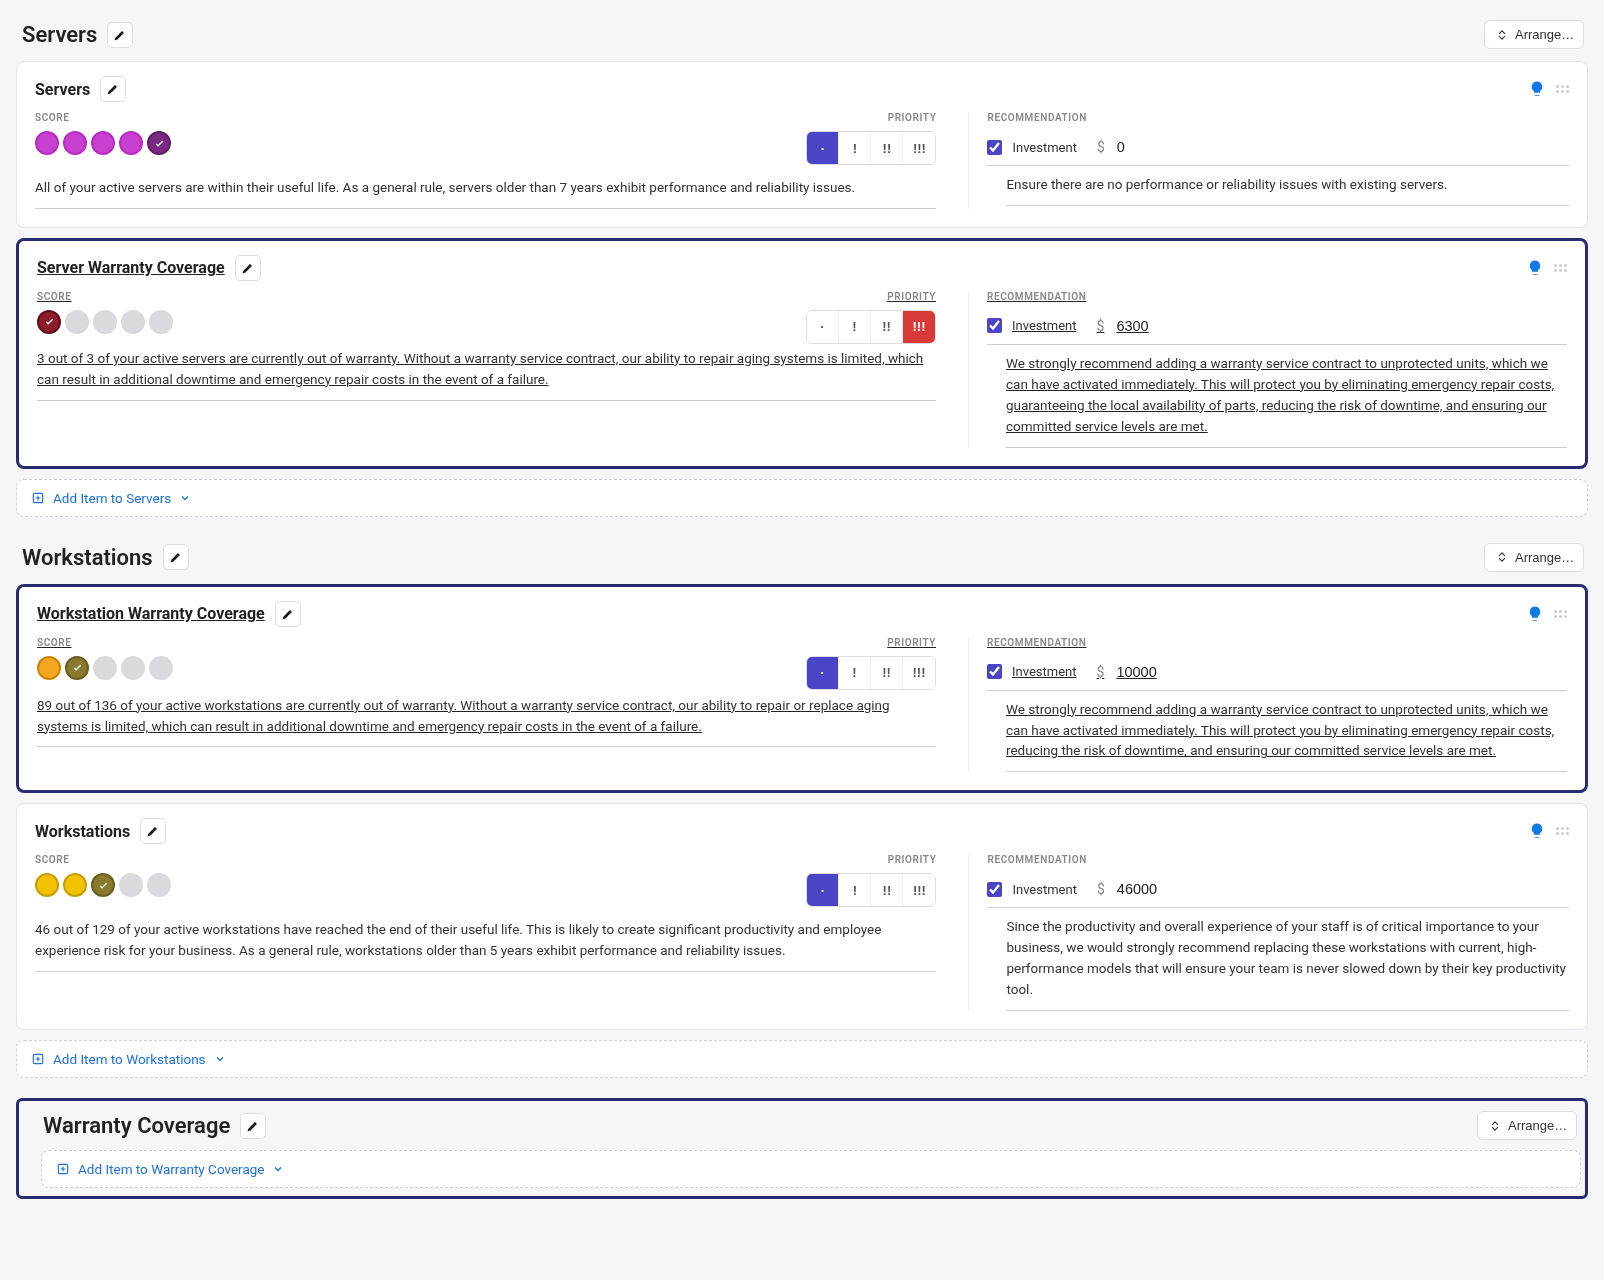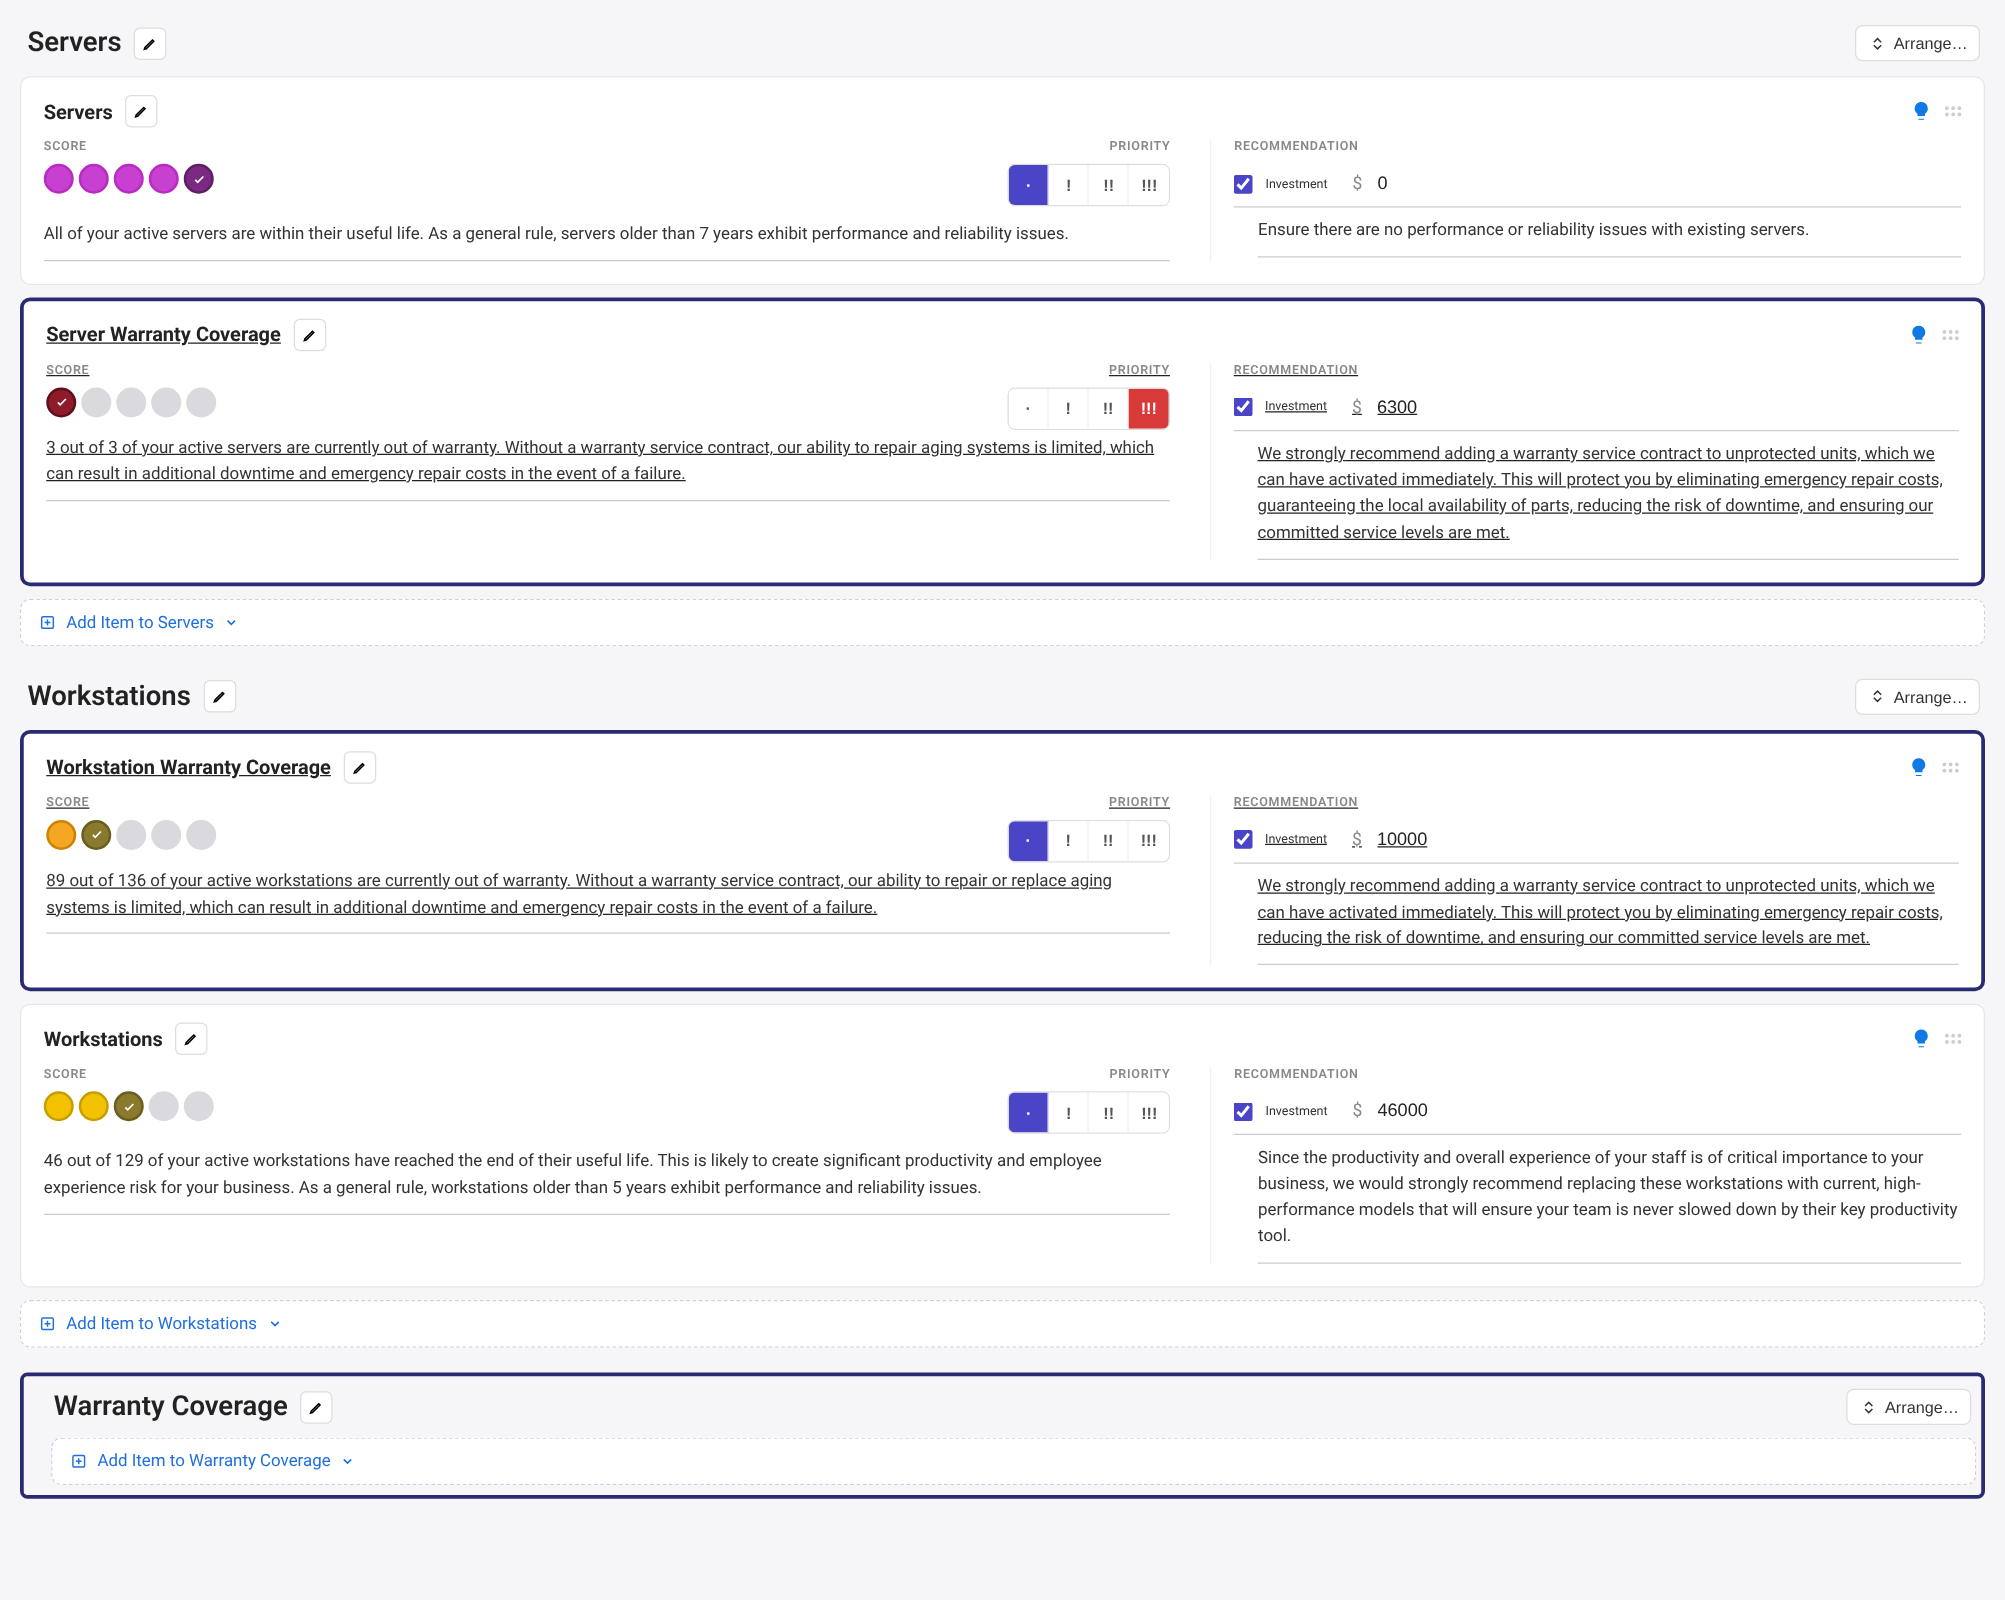--- a/index.html
+++ b/index.html
@@ -157,21 +157,21 @@
     align-items:center;
     gap:10px;
     border-bottom: 1px solid #ccc;
     padding: 4px 0 6px 0;
     margin-bottom: 8px;
   }
   .rec-row input[type="checkbox"]{
     width:15px; height:15px;
     accent-color: #4a44c6;
   }
-  .rec-row .invest-label { font-size:10px; color:#333; }
+  .rec-row .invest-label { font-size:13px; color:#333; }
   .rec-row .dollar { color:#888; font-size:14px; margin-left:10px;}
   .rec-row .amount-input {
     flex:1;
     border:none;
     font-size:14.5px;
     color:#222;
     padding:4px 2px;
     background:transparent;
     outline:none;
   }

